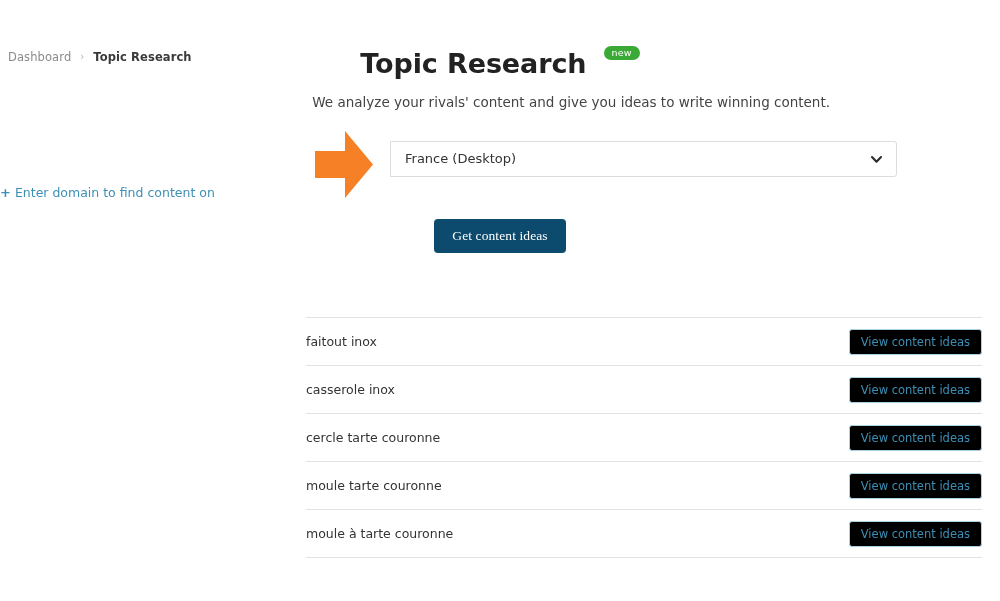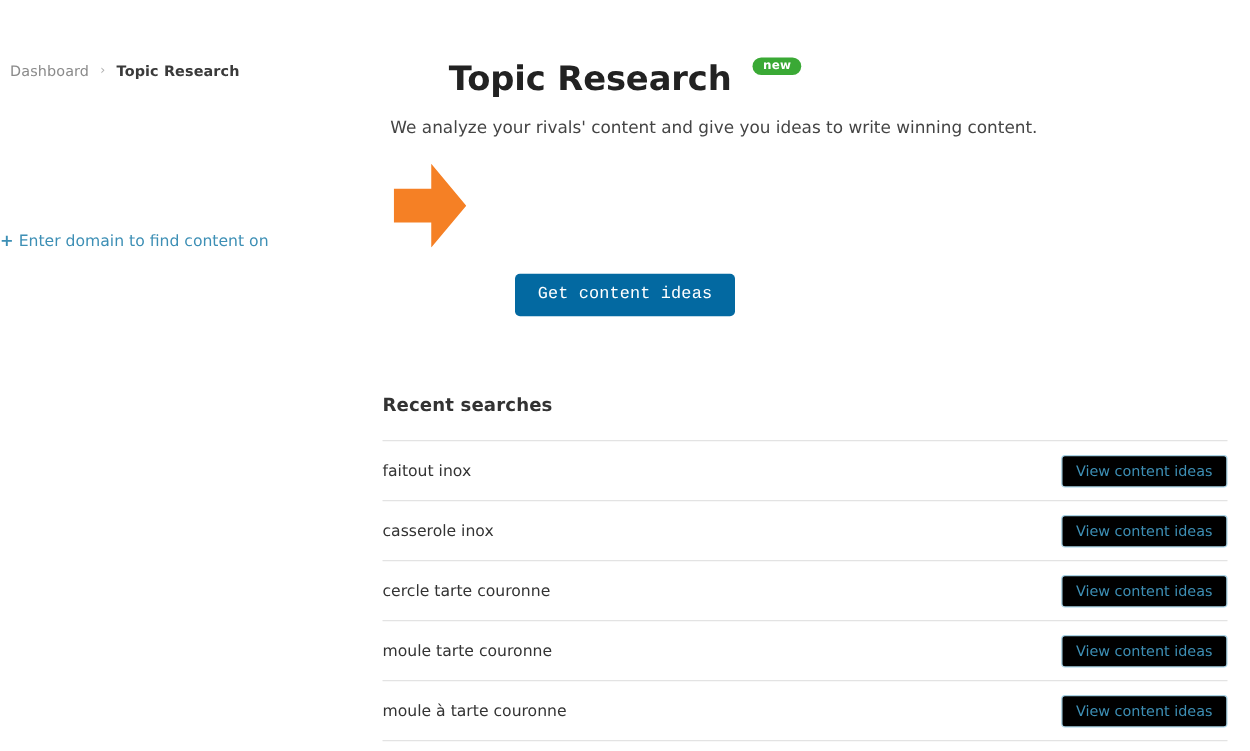--- a/index.html
+++ b/index.html
@@ -64,21 +64,21 @@
   }
   .badge-new {
     display: inline-block;
     vertical-align: middle;
     position: relative;
     top: -11px;
     margin-left: 12px;
     background: #3aa935;
     color: #ffffff;
     font-size: 9.5px;
-    font-weight: 700;
+    font-weight: 400;
     line-height: 14px;
     padding: 0 8px;
     border-radius: 9px;
     letter-spacing: 0.2px;
   }
 
   .subtitle {
     position: absolute;
     top: 93px;
     left: 0;
@@ -175,25 +175,25 @@
   
   .cta-wrap {
     position: absolute;
     top: 219px;
     left: 0;
     width: 1000px;
     text-align: center;
   }
   .cta-button {
     display: inline-block;
-    background: #0369a1;
+    background: #0c4a6e;
     color: #ffffff;
     border: none;
     border-radius: 4px;
-    font-family: Liberation Mono, monospace;
+    font-family: Liberation Serif, serif;
     font-size: 13.5px;
     line-height: 34px;
     height: 34px;
     padding: 0 18px;
     cursor: pointer;
     letter-spacing: 0.1px;
   }
 
   
   .recent-section {
@@ -258,33 +258,40 @@
 
   <div class="subtitle">We analyze your rivals' content and give you ideas to write winning content.</div>
 
   <div class="annot-arrow">
     <svg viewBox="0 0 58 67" xmlns="http://www.w3.org/2000/svg">
       <path d="M0 20 L30 20 L30 0 L58 33.5 L30 67 L30 47 L0 47 Z" fill="#f58025"></path>
     </svg>
   </div>
 
   <div class="search-row">
+    <div class="db-select">
+      <span class="db-select-label">France (Desktop)</span>
+      <span class="db-chevron">
+        <svg viewBox="0 0 13 13" xmlns="http://www.w3.org/2000/svg">
+          <path d="M2 4.5 L6.5 9.2 L11 4.5" fill="none" stroke="#2b2b2b" stroke-width="2.1" stroke-linecap="round" stroke-linejoin="round"></path>
+        </svg>
+      </span>
+    </div>
   </div>
 
   <div class="domain-link">
     <a href="#"><span class="plus">+</span><span>Enter domain to find content on</span></a>
   </div>
 
   <div class="cta-wrap">
     <button class="cta-button">Get content ideas</button>
   </div>
 </div>
 
 <div class="recent-section">
-  <div class="recent-heading">Recent searches</div>
   <div class="recent-list" id="recent-list">
       <div class="recent-row">
         <span class="recent-term">faitout inox</span>
         <button class="view-ideas-btn">View content ideas</button>
       </div>
       <div class="recent-row">
         <span class="recent-term">casserole inox</span>
         <button class="view-ideas-btn">View content ideas</button>
       </div>
       <div class="recent-row">

